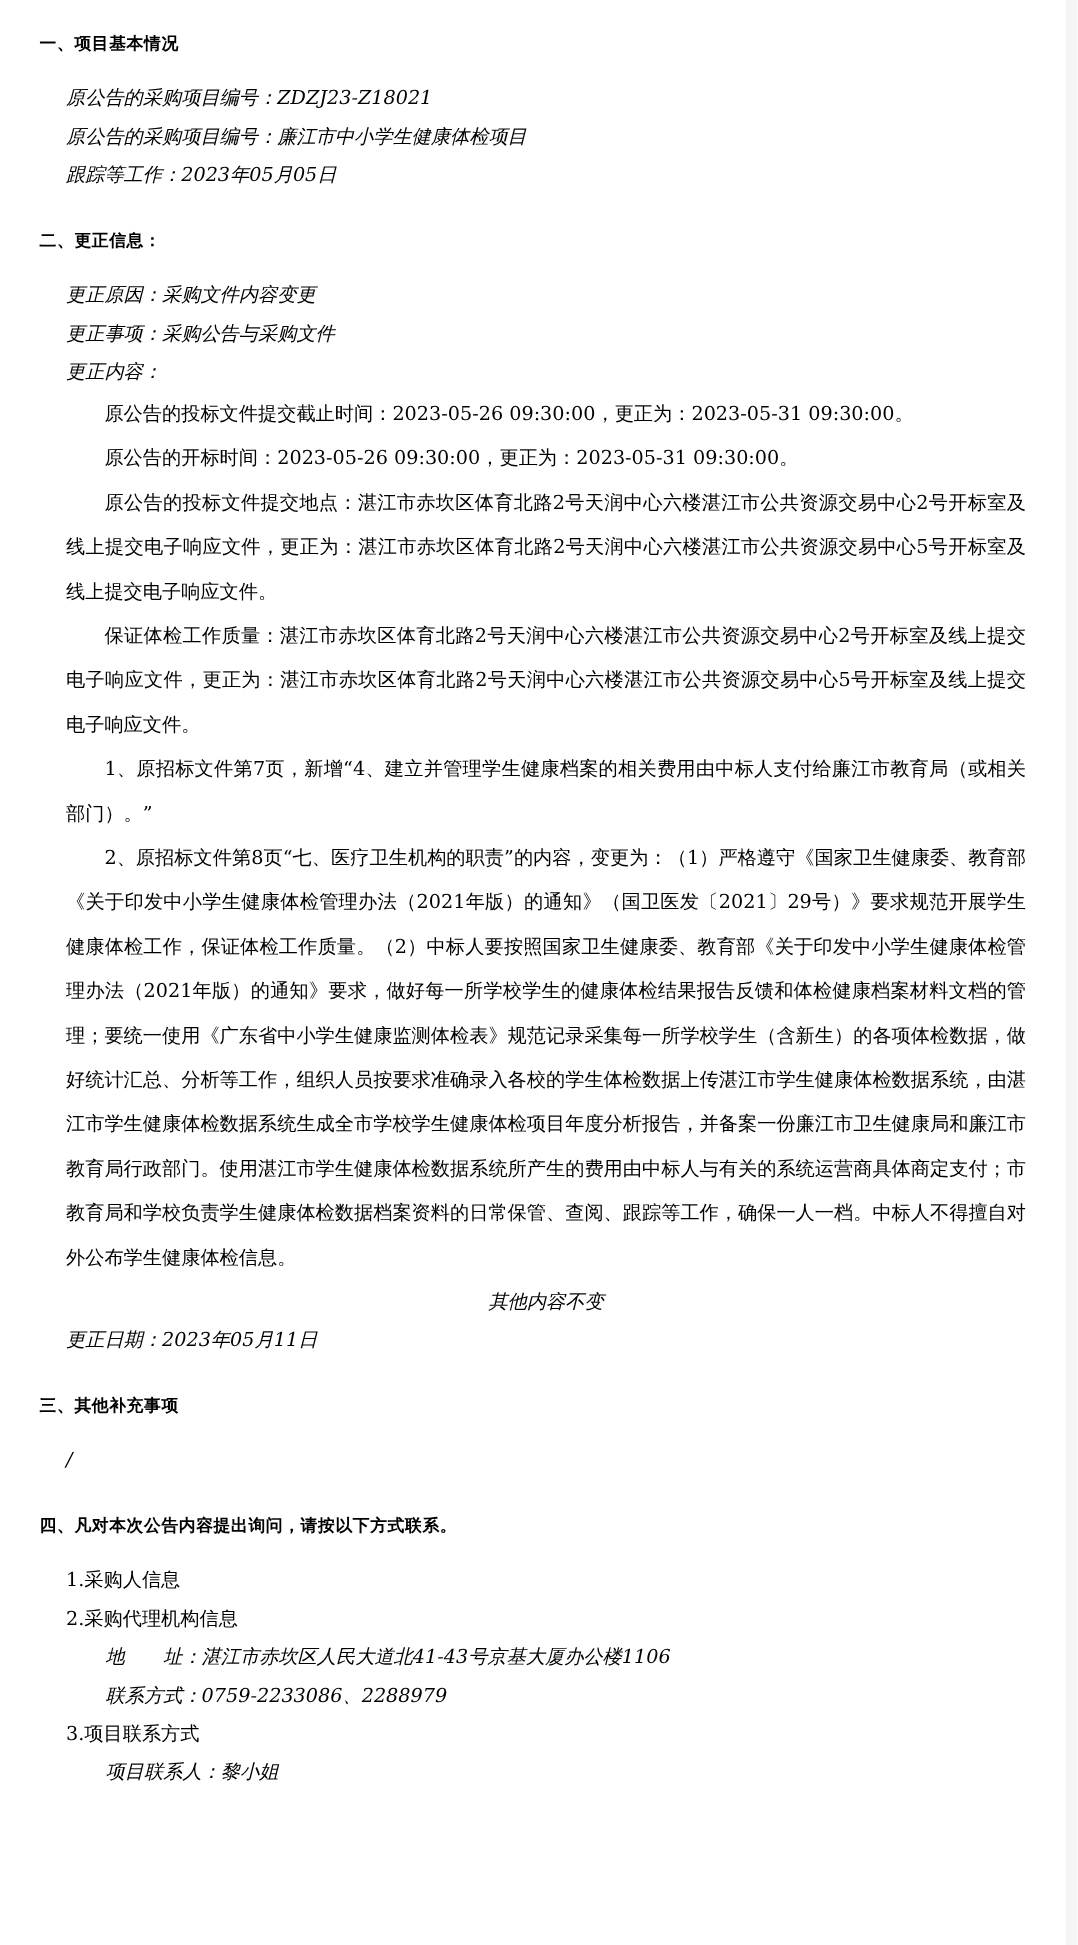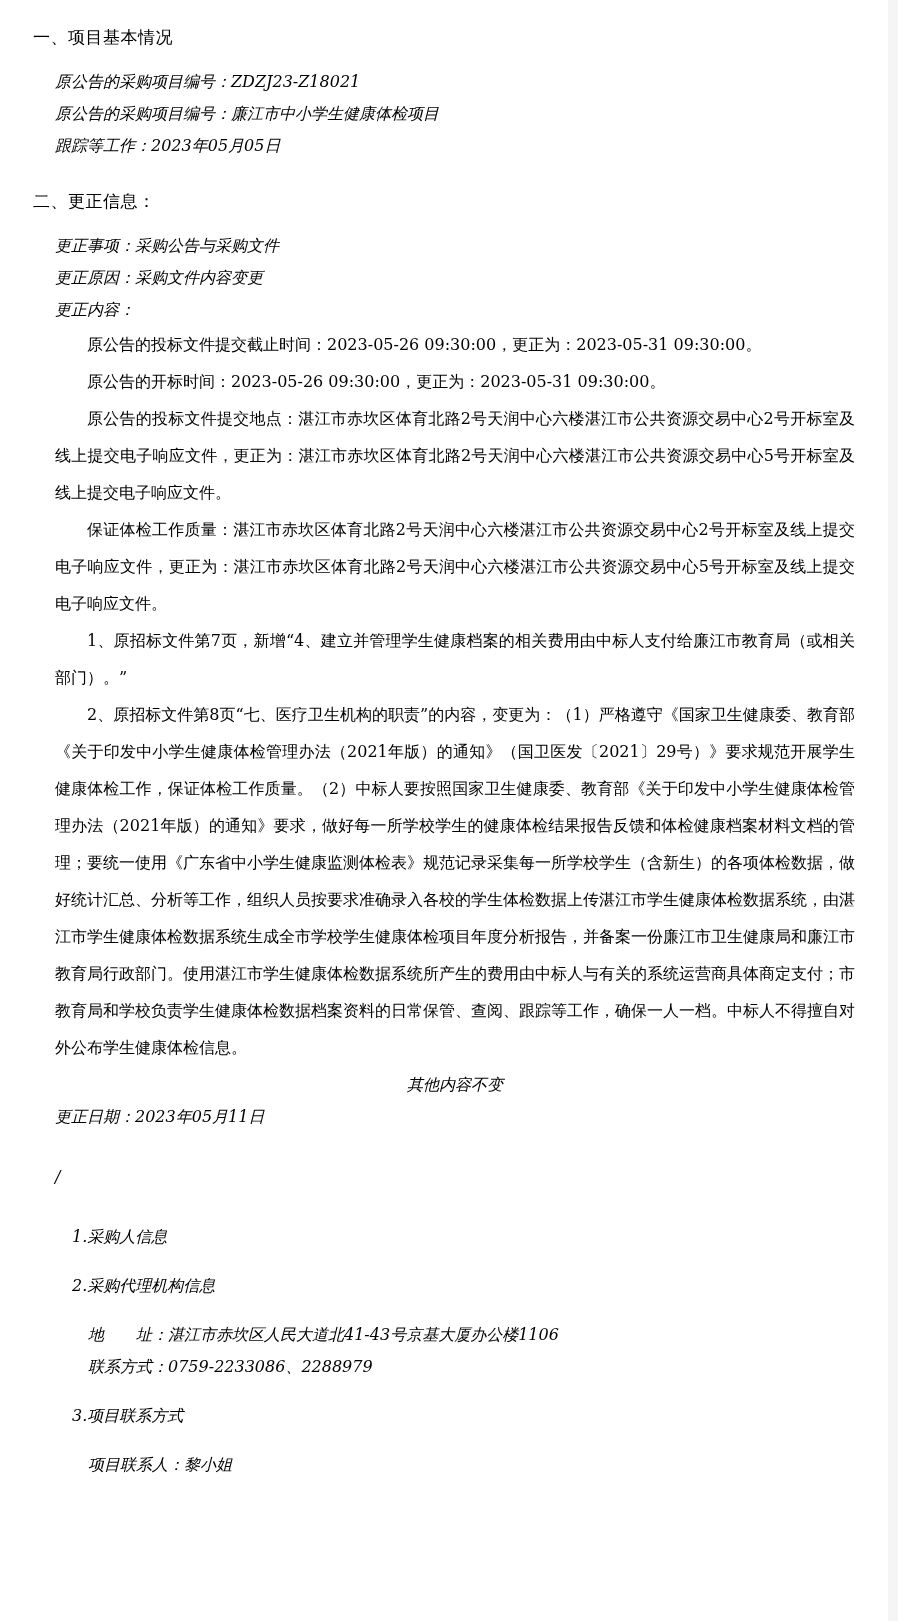--- a/index.html
+++ b/index.html
@@ -16,41 +16,41 @@
     font-size: 16px;
     color: #000000;
   }
   .page {
     box-sizing: border-box;
     width: 888px;
     padding: 26px 33px 0 33px;
   }
   .sec { margin-bottom: 28px; }
   .sec-h {
-    font-size: 17px;
-    font-weight: 400;
+    font-size: 14px;
+    font-weight: 700;
     margin: 0 0 18px 0;
     line-height: 22px;
     letter-spacing: 0.5px;
   }
   .content { margin-left: 22px; }
   .line {
     margin: 0;
     line-height: 32px;
     white-space: pre-wrap;
     font-style: italic;
   }
   .para {
     margin: 0;
     line-height: 37px;
     text-align: justify;
     text-indent: 2em;
   }
   .tail { margin-top: 3px; text-align: center; }
-  .group-title { margin: 17px; line-height: 32px; font-style: italic; }
+  .group-title { margin: 0; line-height: 32px; }
   .sub { margin-left: 33px; }
   .scrollbar-strip {
     position: absolute;
     top: 0;
     right: 0;
     width: 10px;
     height: 1621px;
     background: #f5f5f5;
   }
 </style>
@@ -64,41 +64,43 @@
     <div class="content">
       <p class="line">原公告的采购项目编号：ZDZJ23-Z18021</p>
       <p class="line">原公告的采购项目编号：廉江市中小学生健康体检项目</p>
       <p class="line">跟踪等工作：2023年05月05日</p>
     </div>
   </div>
 
   <div class="sec">
     <h2 class="sec-h">二、更正信息：</h2>
     <div class="content">
+      <p class="line">更正原因：采购文件内容变更</p>
       <p class="line">更正事项：采购公告与采购文件</p>
-      <p class="line">更正原因：采购文件内容变更</p>
       <p class="line">更正内容：</p>
       <p class="para">原公告的投标文件提交截止时间：2023-05-26 09:30:00，更正为：2023-05-31 09:30:00。</p>
       <p class="para">原公告的开标时间：2023-05-26 09:30:00，更正为：2023-05-31 09:30:00。</p>
       <p class="para">原公告的投标文件提交地点：湛江市赤坎区体育北路2号天润中心六楼湛江市公共资源交易中心2号开标室及线上提交电子响应文件，更正为：湛江市赤坎区体育北路2号天润中心六楼湛江市公共资源交易中心5号开标室及线上提交电子响应文件。</p>
       <p class="para">保证体检工作质量：湛江市赤坎区体育北路2号天润中心六楼湛江市公共资源交易中心2号开标室及线上提交电子响应文件，更正为：湛江市赤坎区体育北路2号天润中心六楼湛江市公共资源交易中心5号开标室及线上提交电子响应文件。</p>
       <p class="para">1、原招标文件第7页，新增“4、建立并管理学生健康档案的相关费用由中标人支付给廉江市教育局（或相关部门）。”</p>
       <p class="para">2、原招标文件第8页“七、医疗卫生机构的职责”的内容，变更为：（1）严格遵守《国家卫生健康委、教育部《关于印发中小学生健康体检管理办法（2021年版）的通知》（国卫医发〔2021〕29号）》要求规范开展学生健康体检工作，保证体检工作质量。（2）中标人要按照国家卫生健康委、教育部《关于印发中小学生健康体检管理办法（2021年版）的通知》要求，做好每一所学校学生的健康体检结果报告反馈和体检健康档案材料文档的管理；要统一使用《广东省中小学生健康监测体检表》规范记录采集每一所学校学生（含新生）的各项体检数据，做好统计汇总、分析等工作，组织人员按要求准确录入各校的学生体检数据上传湛江市学生健康体检数据系统，由湛江市学生健康体检数据系统生成全市学校学生健康体检项目年度分析报告，并备案一份廉江市卫生健康局和廉江市教育局行政部门。使用湛江市学生健康体检数据系统所产生的费用由中标人与有关的系统运营商具体商定支付；市教育局和学校负责学生健康体检数据档案资料的日常保管、查阅、跟踪等工作，确保一人一档。中标人不得擅自对外公布学生健康体检信息。</p>
       <p class="line tail">其他内容不变</p>
       <p class="line">更正日期：2023年05月11日</p>
     </div>
   </div>
 
   <div class="sec">
+    <h2 class="sec-h">三、其他补充事项</h2>
     <div class="content">
       <p class="line">/</p>
     </div>
   </div>
 
   <div class="sec">
+    <h2 class="sec-h">四、凡对本次公告内容提出询问，请按以下方式联系。</h2>
     <div class="content">
 
       <p class="group-title">1.采购人信息</p>
 
       <p class="group-title">2.采购代理机构信息</p>
       <div class="sub">
         <p class="line">地　　址：湛江市赤坎区人民大道北41-43号京基大厦办公楼1106</p>
         <p class="line">联系方式：0759-2233086、2288979</p>
       </div>
 

